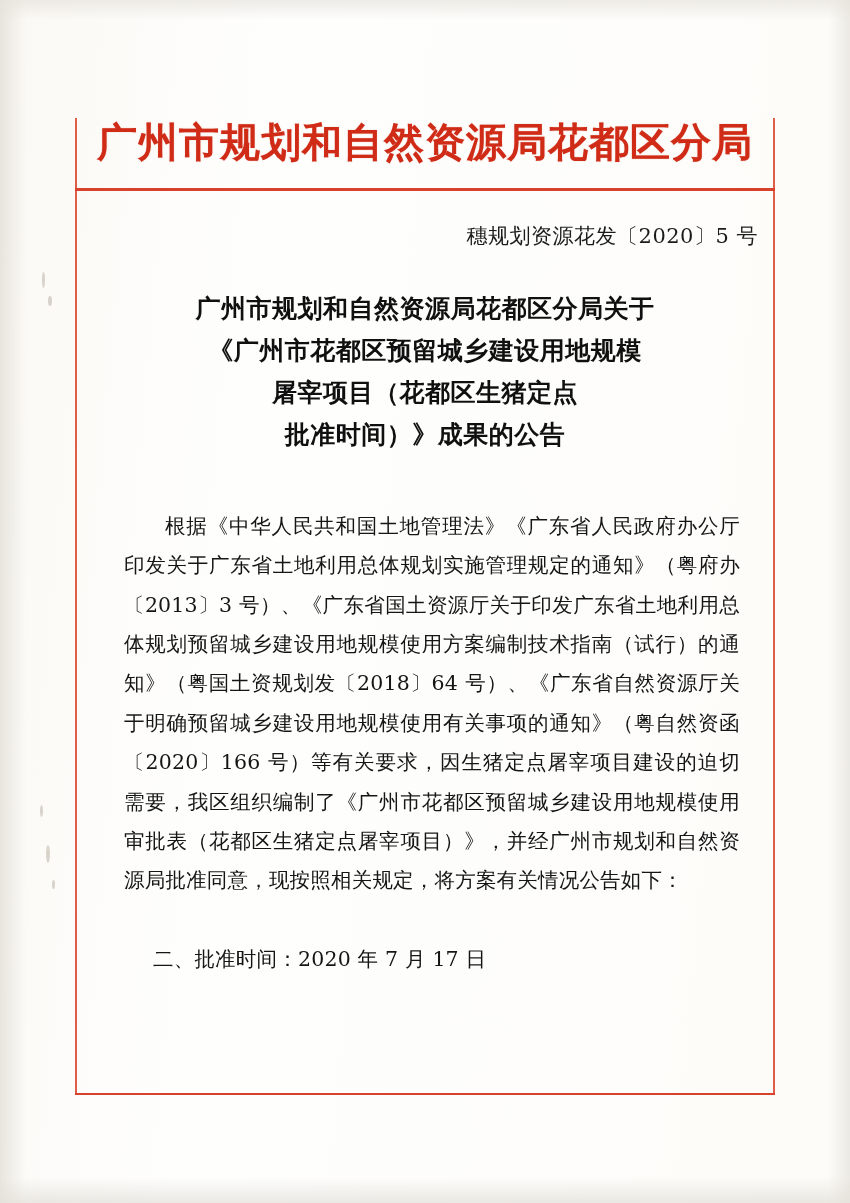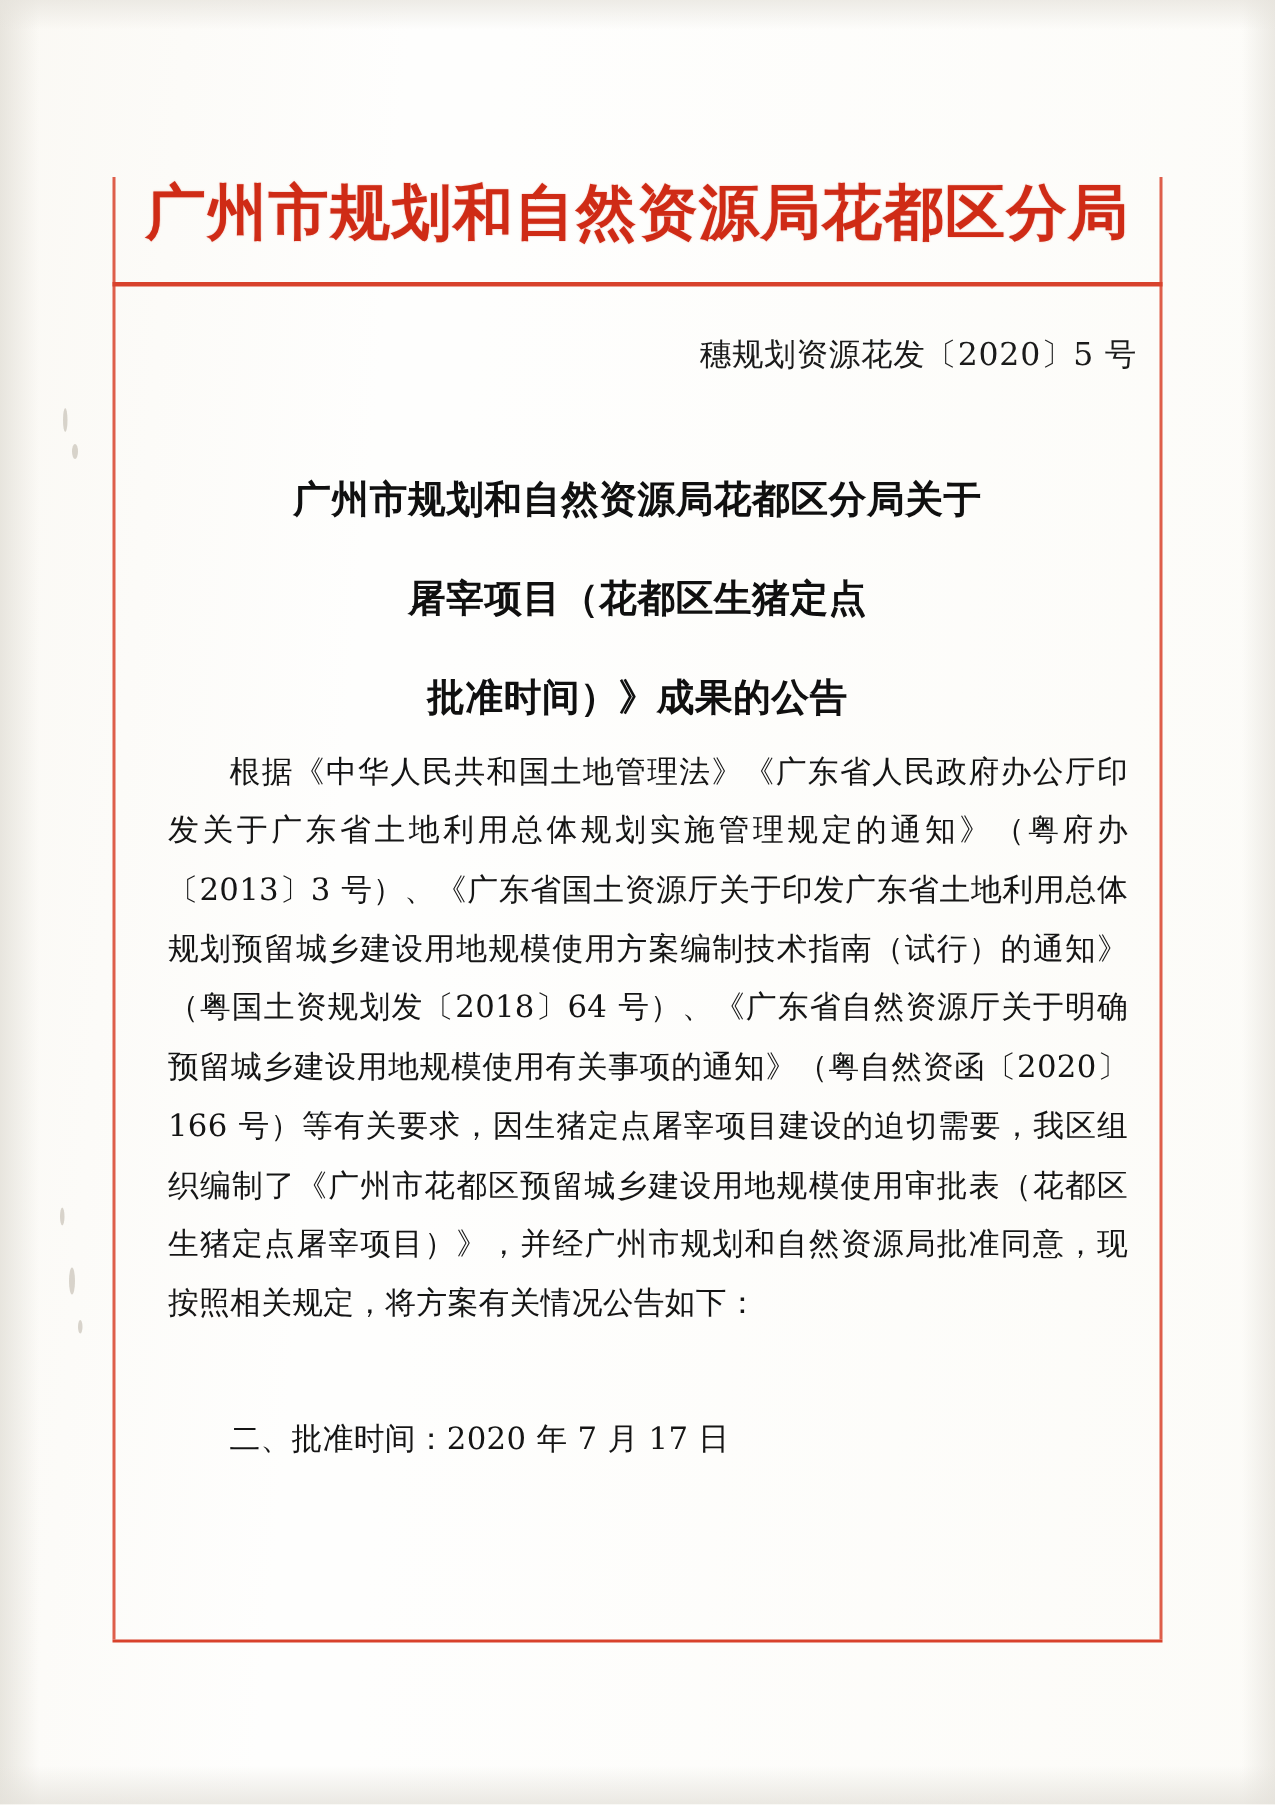--- a/index.html
+++ b/index.html
@@ -110,36 +110,36 @@
     top: 288px;
     left: 120px;
     width: 610px;
     text-align: center;
     font-weight: bold;
     font-size: 25px;
     line-height: 1.68;
     color: #101010;
     letter-spacing: 0.5px;
   }
-  .doc-title .line { display: block; white-space: nowrap; margin-top: 24px; }
+  .doc-title .line { display: block; white-space: nowrap; }
 
   .body-text {
     position: absolute;
     top: 495px;
     left: 112px;
     width: 640px;
     font-size: 20.5px;
     line-height: 1.92;
     color: #151515;
     text-align: justify;
     text-justify: inter-ideograph;
     letter-spacing: 0.2px;
   }
   .body-text p {
-    margin: 0;
+    margin: 12px;
     text-indent: 2em;
   }
 
   .item-list {
     position: absolute;
     top: 940px;
     left: 112px;
     width: 640px;
     font-size: 20.5px;
     line-height: 1.95;
@@ -191,20 +191,21 @@
   <div class="masthead">
     <div class="masthead-title">广州市规划和自然资源局花都区分局</div>
   </div>
 
   <div class="masthead-rule"></div>
 
   <div class="doc-number">穗规划资源花发〔2020〕5 号</div>
 
   <div class="doc-title">
     <span class="line">广州市规划和自然资源局花都区分局关于</span>
+    <span class="line">《广州市花都区预留城乡建设用地规模</span>
     <span class="line">屠宰项目（花都区生猪定点</span>
     <span class="line">批准时间）》成果的公告</span>
   </div>
 
   <div class="body-text">
     <p>根据《中华人民共和国土地管理法》《广东省人民政府办公厅印发关于广东省土地利用总体规划实施管理规定的通知》（粤府办〔2013〕3 号）、《广东省国土资源厅关于印发广东省土地利用总体规划预留城乡建设用地规模使用方案编制技术指南（试行）的通知》（粤国土资规划发〔2018〕64 号）、《广东省自然资源厅关于明确预留城乡建设用地规模使用有关事项的通知》（粤自然资函〔2020〕166 号）等有关要求，因生猪定点屠宰项目建设的迫切需要，我区组织编制了《广州市花都区预留城乡建设用地规模使用审批表（花都区生猪定点屠宰项目）》，并经广州市规划和自然资源局批准同意，现按照相关规定，将方案有关情况公告如下：</p>
   </div>
 
   <div class="item-list">
     <div class="item">二、批准时间：2020 年 7 月 17 日</div>

